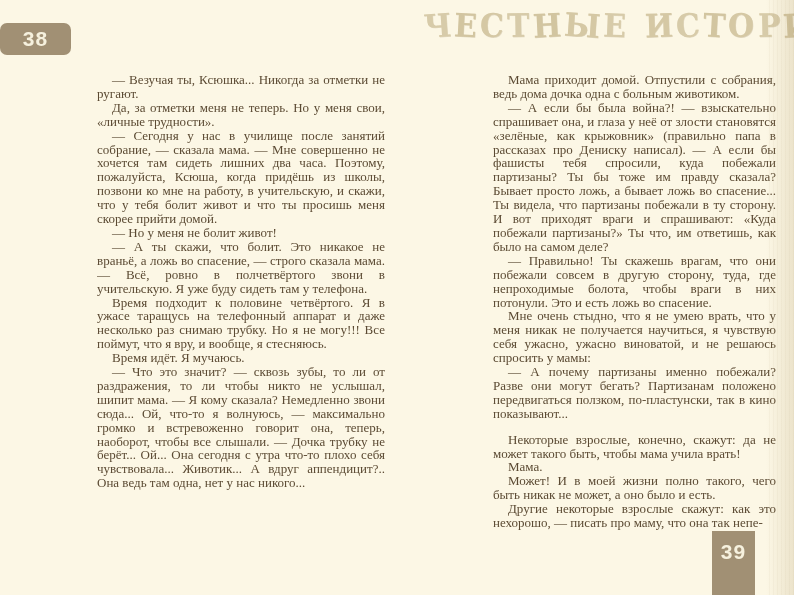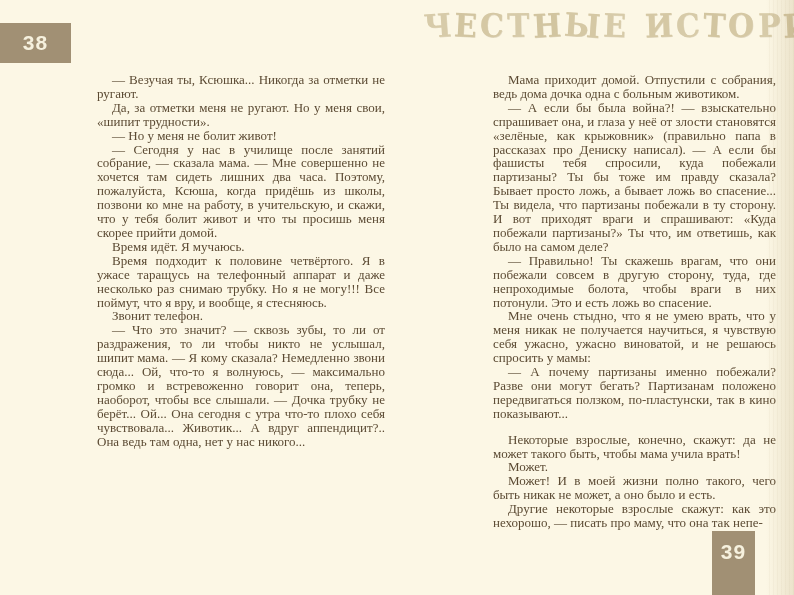--- a/index.html
+++ b/index.html
@@ -20,21 +20,21 @@
     color: var(--page-number-text, #F6F1DE);
     font-family: "Liberation Sans", sans-serif;
     font-weight: bold;
     font-size: 21px;
     letter-spacing: 1px;
     display: flex;
     justify-content: center;
     box-sizing: border-box;
     z-index: 3;
   }
-  .badge-left  { left: 0;    top: 23px;  width: 71px; height: 40px; align-items: center; }
+  .badge-left  { left: 0;    top: 23px;  width: 71px; height: 32px; align-items: center; border-radius: 7px; }
   .badge-right { left: 712px; top: 531px; width: 43px; height: 64px; align-items: flex-start; padding-top: 9px; }
 
   .title {
     position: absolute;
     left: 424px;
     top: 10px;
     width: 370px;
     height: 50px;
     font-family: "DejaVu Serif", serif;
     font-weight: bold;
@@ -92,38 +92,38 @@
 <div class="book">
 
   <div class="badge badge-left">
     <span>38</span>
   </div>
 
   <div class="title"><span style="display: inline-block; transform: rotate(-4deg) translateY(-2px) scaleY(1.08); opacity: 0.82;">Ч</span><span style="display: inline-block; transform: rotate(3deg) translateY(-2px) scaleY(1.08); opacity: 0.94;">Е</span><span style="display: inline-block; transform: rotate(1deg) translateY(-2px) scaleY(1.08); opacity: 0.88;">С</span><span style="display: inline-block; transform: rotate(-1deg) translateY(-2px) scaleY(1.08); opacity: 0.82;">Т</span><span style="display: inline-block; transform: rotate(-3deg) translateY(-2px) scaleY(1.08); opacity: 0.94;">Н</span><span style="display: inline-block; transform: rotate(4deg) translateY(-2px) scaleY(1.08); opacity: 0.88;">Ы</span><span style="display: inline-block; transform: rotate(2deg) translateY(-2px) scaleY(1.08); opacity: 0.82;">Е</span><span style="display: inline-block; width: 16px; transform: rotate(0deg) translateY(-2px) scaleY(1.08); opacity: 0.94;"> </span><span style="display: inline-block; transform: rotate(-2deg) translateY(-2px) scaleY(1.08); opacity: 0.88;">И</span><span style="display: inline-block; transform: rotate(-4deg) translateY(-2px) scaleY(1.08); opacity: 0.82;">С</span><span style="display: inline-block; transform: rotate(3deg) translateY(-2px) scaleY(1.08); opacity: 0.94;">Т</span><span style="display: inline-block; transform: rotate(1deg) translateY(-2px) scaleY(1.08); opacity: 0.88;">О</span><span style="display: inline-block; transform: rotate(-1deg) translateY(-2px) scaleY(1.08); opacity: 0.82;">Р</span><span style="display: inline-block; transform: rotate(-3deg) translateY(-2px) scaleY(1.08); opacity: 0.94;">И</span></div>
 
   <div class="col col-left">
       <p class="para">— Везучая ты, Ксюшка... Никогда за отметки не ругают.</p>
-      <p class="para">Да, за отметки меня не ругают. Но у меня свои, «шипит трудности».</p>
+      <p class="para">Да, за отметки меня не теперь. Но у меня свои, «личные трудности».</p>
+      <p class="para">— Сегодня у нас в училище после занятий собрание, — сказала мама. — Мне совершенно не хочется там сидеть лишних два часа. Поэтому, пожалуйста, Ксюша, когда придёшь из школы, позвони ко мне на работу, в учительскую, и скажи, что у тебя болит живот и что ты просишь меня скорее прийти домой.</p>
       <p class="para">— Но у меня не болит живот!</p>
-      <p class="para">— Сегодня у нас в училище после занятий собрание, — сказала мама. — Мне совершенно не хочется там сидеть лишних два часа. Поэтому, пожалуйста, Ксюша, когда придёшь из школы, позвони ко мне на работу, в учительскую, и скажи, что у тебя болит живот и что ты просишь меня скорее прийти домой.</p>
+      <p class="para">— А ты скажи, что болит. Это никакое не враньё, а ложь во спасение, — строго сказала мама. — Всё, ровно в полчетвёртого звони в учительскую. Я уже буду сидеть там у телефона.</p>
+      <p class="para">Время подходит к половине четвёртого. Я в ужасе таращусь на телефонный аппарат и даже несколько раз снимаю трубку. Но я не могу!!! Все поймут, что я вру, и вообще, я стесняюсь.</p>
       <p class="para">Время идёт. Я мучаюсь.</p>
-      <p class="para">Время подходит к половине четвёртого. Я в ужасе таращусь на телефонный аппарат и даже несколько раз снимаю трубку. Но я не могу!!! Все поймут, что я вру, и вообще, я стесняюсь.</p>
-      <p class="para">Звонит телефон.</p>
       <p class="para">— Что это значит? — сквозь зубы, то ли от раздражения, то ли чтобы никто не услышал, шипит мама. — Я кому сказала? Немедленно звони сюда... Ой, что-то я волнуюсь, — максимально громко и встревоженно говорит она, теперь, наоборот, чтобы все слышали. — Дочка трубку не берёт... Ой... Она сегодня с утра что-то плохо себя чувствовала... Животик... А вдруг аппендицит?.. Она ведь там одна, нет у нас никого...</p>
     </div>
 
   <div class="col col-right">
       <p class="para">Мама приходит домой. Отпустили с собрания, ведь дома дочка одна с больным животиком.</p>
       <p class="para">— А если бы была война?! — взыскательно спрашивает она, и глаза у неё от злости становятся «зелёные, как крыжовник» (правильно папа в рассказах про Дениску написал). — А если бы фашисты тебя спросили, куда побежали партизаны? Ты бы тоже им правду сказала? Бывает просто ложь, а бывает ложь во спасение... Ты видела, что партизаны побежали в ту сторону. И вот приходят враги и спрашивают: «Куда побежали партизаны?» Ты что, им ответишь, как было на самом деле?</p>
       <p class="para">— Правильно! Ты скажешь врагам, что они побежали совсем в другую сторону, туда, где непроходимые болота, чтобы враги в них потонули. Это и есть ложь во спасение.</p>
       <p class="para">Мне очень стыдно, что я не умею врать, что у меня никак не получается научиться, я чувствую себя ужасно, ужасно виноватой, и не решаюсь спросить у мамы:</p>
       <p class="para">— А почему партизаны именно побежали? Разве они могут бегать? Партизанам положено передвигаться ползком, по-пластунски, так в кино показывают...</p>
       <p class="spacer"></p>
       <p class="para">Некоторые взрослые, конечно, скажут: да не может такого быть, чтобы мама учила врать!</p>
-      <p class="para">Может.</p>
+      <p class="para">Мама.</p>
       <p class="para">Может! И в моей жизни полно такого, чего быть никак не может, а оно было и есть.</p>
       <p class="para">Другие некоторые взрослые скажут: как это нехорошо, — писать про маму, что она так непе-</p>
     </div>
 
   <div class="badge badge-right">
     <span>39</span>
   </div>
 
   <div class="edge"></div>
 

